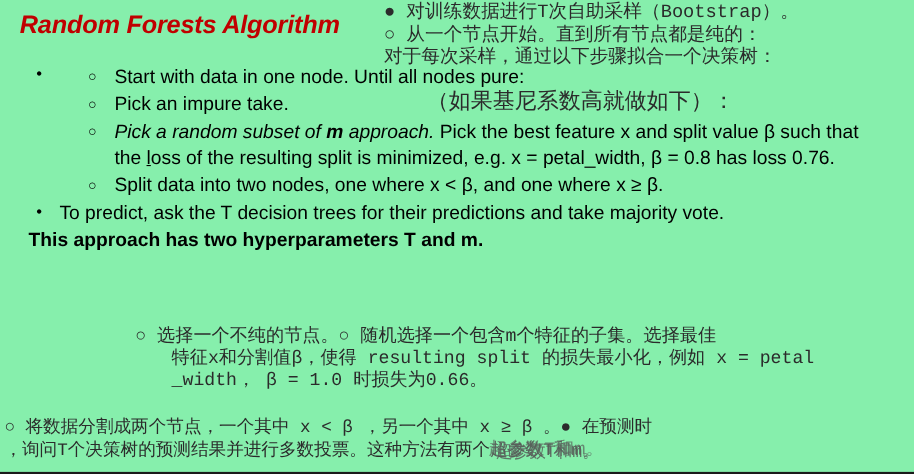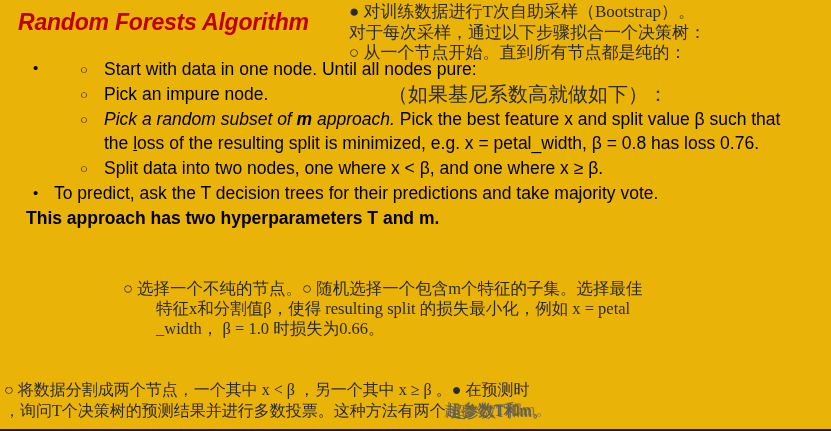--- a/index.html
+++ b/index.html
@@ -5,21 +5,21 @@
 <style>
   html, body {
     margin: 0;
     padding: 0;
     background: #ffffff;
   }
   #slide {
     position: relative;
     width: 831px;
     height: 431px;
-    background: #eab308;
+    background: #86efac;
     overflow: hidden;
     font-family: "Liberation Sans", sans-serif;
     color: #000000;
     border-bottom: 2px solid #1a1a1a;
     box-sizing: border-box;
   }
 
   
   #title {
     position: absolute;
@@ -74,41 +74,41 @@
     font-weight: bold;
   }
   .ital { font-style: italic; }
   .bold { font-weight: bold; }
   .bold-ital { font-weight: bold; font-style: italic; }
   .uline { text-decoration: underline; }
 
   
   .cn {
     position: absolute;
-    font-family: Liberation Serif, serif;
+    font-family: Liberation Mono, monospace;
     color: #2b2b2b;
     white-space: nowrap;
     letter-spacing: 0px;
   }
 
   #cn-top {
     left: 349px;
     top: 2px;
     font-size: 17px;
     line-height: 20.5px;
   }
   #cn-mid-a {
     left: 388px;
     top: 84px;
     font-size: 20px;
     line-height: 20px;
   }
   #cn-block2 {
     left: 123px;
-    top: 279px;
+    top: 296px;
     font-size: 16.5px;
     line-height: 20px;
   }
   #cn-block2 .ln2 { padding-left: 33px; }
   #cn-block2 .ln3 { padding-left: 33px; }
   #cn-bottom {
     left: 4px;
     top: 379px;
     font-size: 16px;
     line-height: 21px;
@@ -158,21 +158,21 @@
       <span class="marker">•</span>
     </div>
 
     <div class="lvl2">
       <span class="marker">○</span>
       <span>Start with data in one node. Until all nodes pure:</span>
     </div>
 
     <div class="lvl2">
       <span class="marker">○</span>
-      <span>Pick an impure node.</span>
+      <span>Pick an impure take.</span>
     </div>
 
     <div class="lvl2">
       <span class="marker">○</span>
       <span><span class="ital">Pick a random subset of </span><span class="bold-ital">m</span><span class="ital"> approach.</span><span> Pick the best feature x and split value β such that the </span><span class="uline">l</span><span>oss of the resulting split is minimized, e.g. x = petal_width, β = 0.8 has loss 0.76.</span></span>
     </div>
 
     <div class="lvl2">
       <span class="marker">○</span>
       <span>Split data into two nodes, one where x &lt; β, and one where x ≥ β.</span>
@@ -183,22 +183,22 @@
       <span>To predict, ask the T decision trees for their predictions and take majority vote.</span>
     </div>
 
     <div class="plain">
       <span>This approach has two hyperparameters T and m.</span>
     </div>
   </div>
 
   <div class="cn" id="cn-top">
     <div>● 对训练数据进行T次自助采样（Bootstrap）。</div>
+    <div>○ 从一个节点开始。直到所有节点都是纯的：</div>
     <div>对于每次采样，通过以下步骤拟合一个决策树：</div>
-    <div>○ 从一个节点开始。直到所有节点都是纯的：</div>
   </div>
 
   <div class="cn" id="cn-mid-a">
     <div>（如果基尼系数高就做如下）：</div>
   </div>
 
   <div class="cn" id="cn-block2">
     <div>○ 选择一个不纯的节点。○ 随机选择一个包含m个特征的子集。选择最佳</div>
     <div class="ln2">特征x和分割值β，使得 resulting split 的损失最小化，例如 x = petal</div>
     <div class="ln3">_width， β = 1.0 时损失为0.66。</div>

